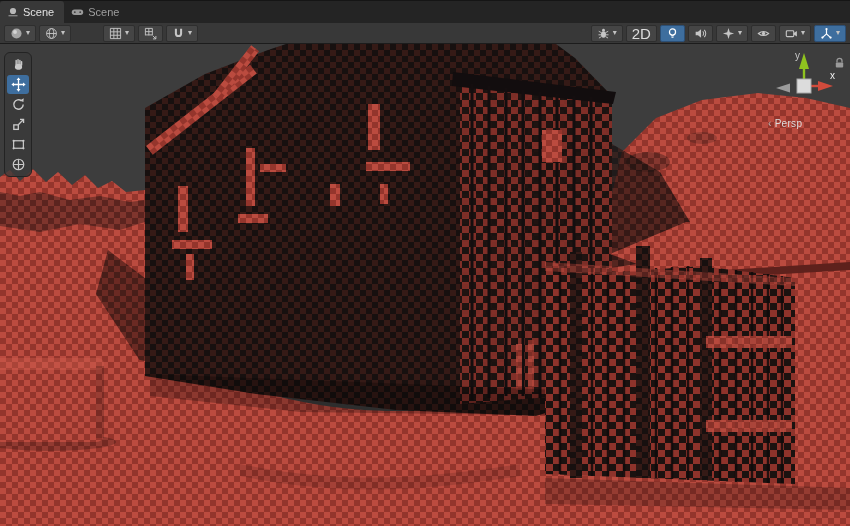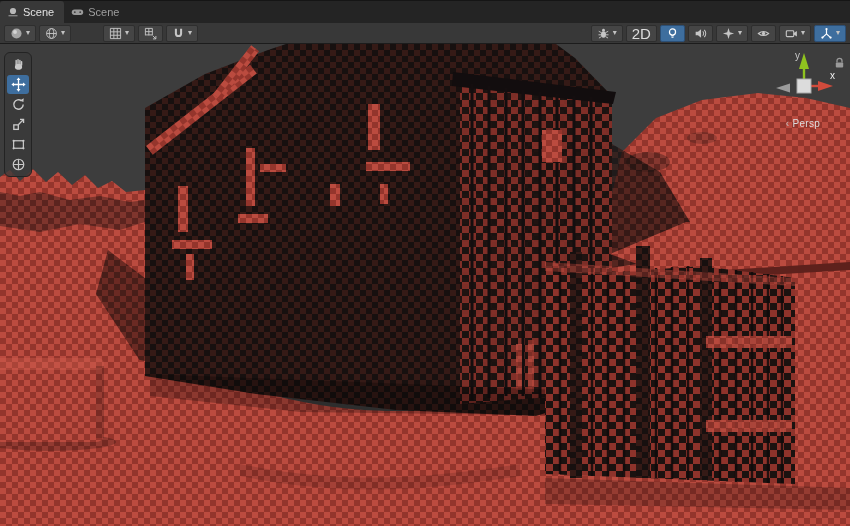--- a/index.html
+++ b/index.html
@@ -28,21 +28,21 @@
   .viewport{position:relative;flex:1;overflow:hidden;background:#3d3d3d}
   .scene-svg{position:absolute;left:0;top:0}
 
   
   .palette{position:absolute;left:4px;top:8px;width:28px;background:#3a3a3acc;border:1px solid #232323;border-radius:6px;padding:2px;display:flex;flex-direction:column;gap:1px}
   .ptool{height:19px;border-radius:3px;display:flex;align-items:center;justify-content:center;cursor:default}
   .ptool.active{background:#3e6e9e}
 
   
   .gizmo{position:absolute;right:12px;top:4px;width:70px;height:70px}
-  .persp{position:absolute;right:12px;top:74px;width:70px;text-align:center;font-size:10px;color:#dcdcdc;letter-spacing:.3px;cursor:default}
+  .persp{position:absolute;right:12px;top:74px;width:70px;font-size:10px;color:#dcdcdc;letter-spacing:.3px;cursor:default}
   .persp .arrow{margin-right:3px;color:#bdbdbd}
   .lock{position:absolute;right:5px;top:11px;cursor:default}
 </style>
 </head>
 <body>
 
 <div id="app">
 
   <div class="tabbar">
     <div class="tab active">

